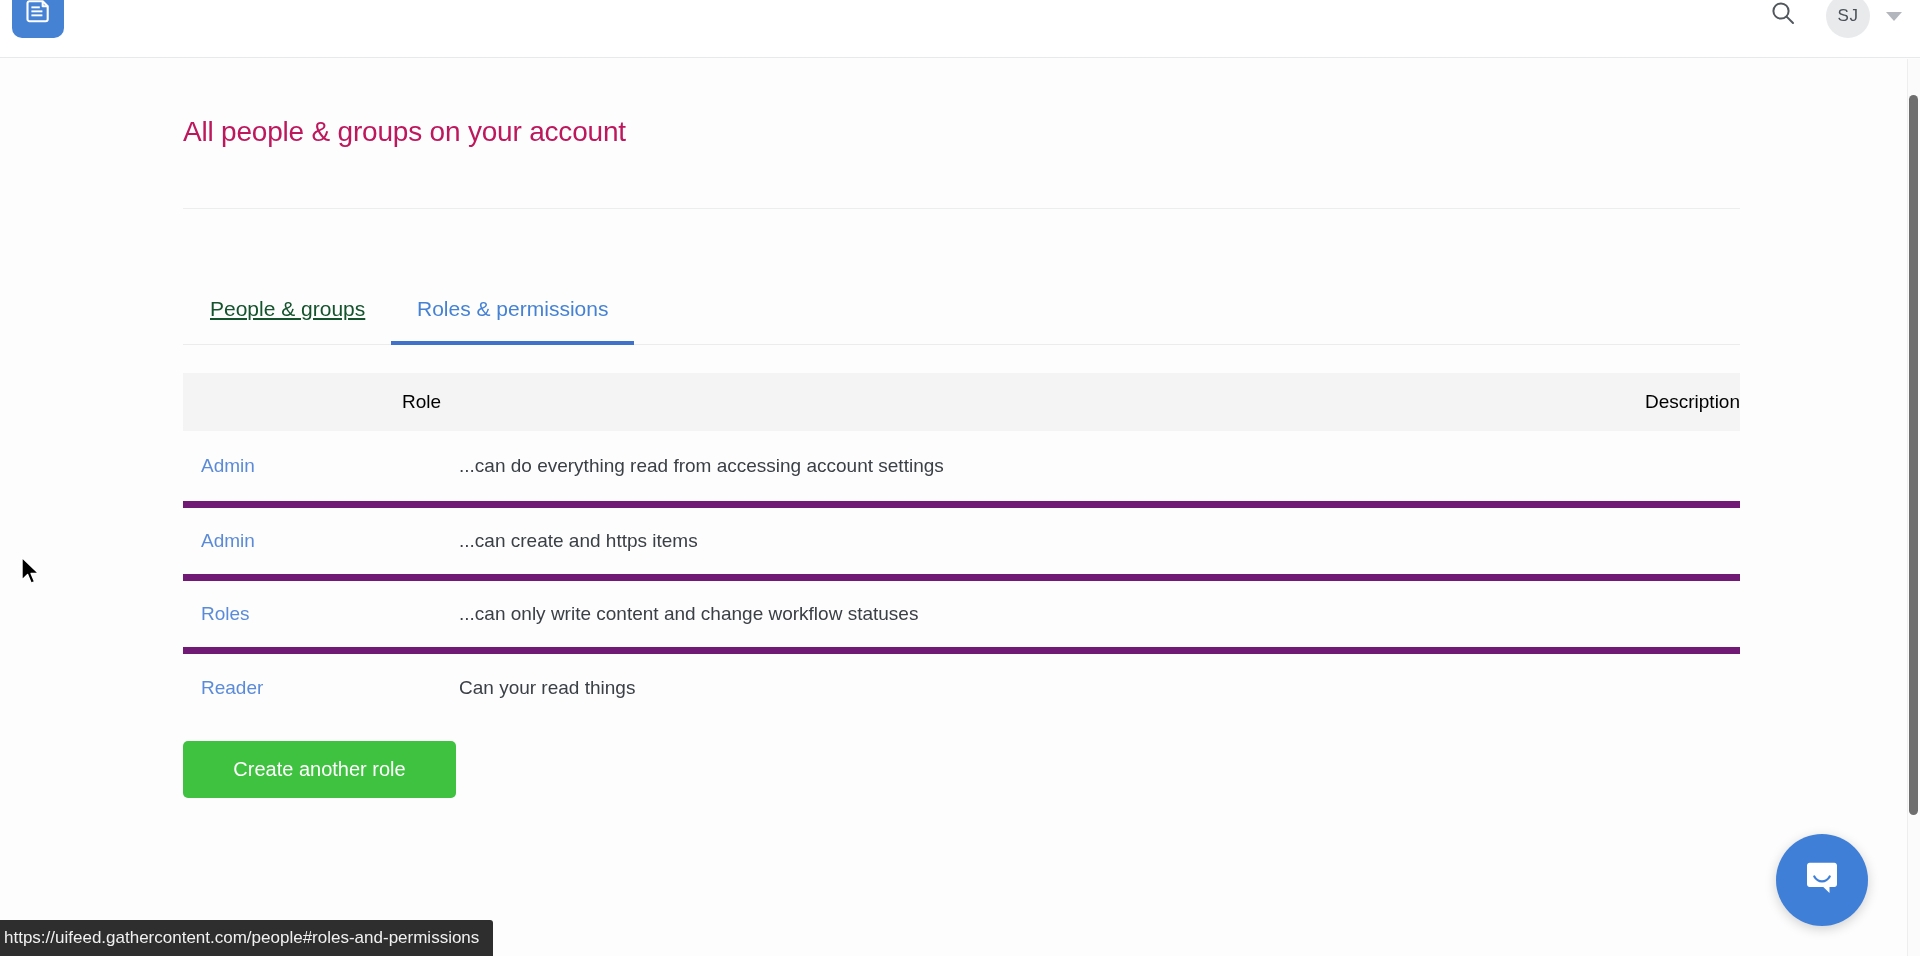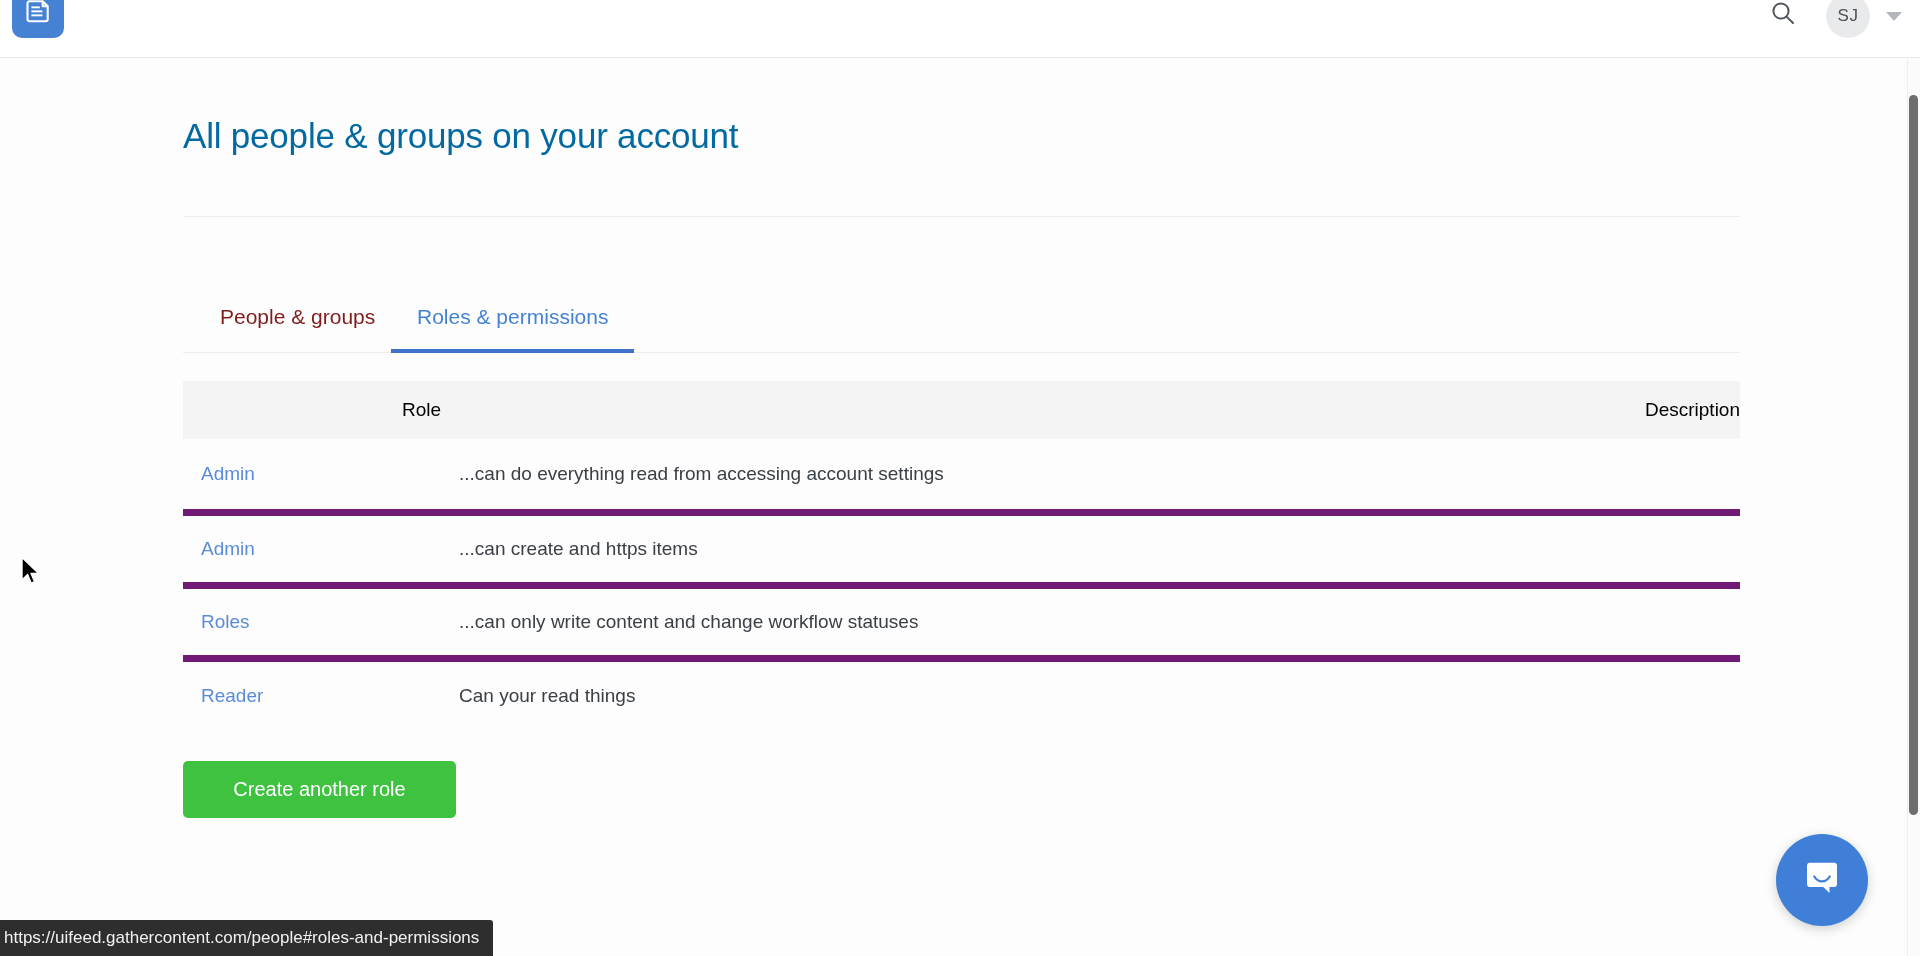--- a/index.html
+++ b/index.html
@@ -99,23 +99,23 @@
 
   .content {
     position: absolute;
     left: 183px;
     top: 0;
     width: 1557px;
   }
 
   .page-title {
     margin-top: 57px;
-    font-size: 35px;
+    font-size: 28px;
     font-weight: 400;
-    color: #0369a1;
+    color: #be185d;
     letter-spacing: -0.2px;
   }
 
   .title-divider {
     margin-top: 60px;
     height: 1px;
     background: #eceded;
     width: 1557px;
   }
 
@@ -136,21 +136,21 @@
   .tab {
     position: absolute;
     bottom: 0;
     height: 72px;
     display: flex;
     align-items: center;
     font-size: 21px;
     cursor: pointer;
     padding: 0 26px;
   }
-  .tab-people { left: 11px; color: #7f1d1d; }
+  .tab-people { left: 1px; color: #14532d; text-decoration: underline; }
   .tab-roles { left: 208px; color: #4682d4; }
   .tab-roles .tab-underline {
     position: absolute;
     left: 0; bottom: 0;
     width: 100%;
     height: 4px;
     background: #3f72c8;
   }
 
   
@@ -180,21 +180,21 @@
   }
   .roles-table tr:last-child td { border-bottom: none; }
   .role-link {
     color: #5b8bd8;
     text-decoration: none;
     cursor: pointer;
   }
 
   
   .create-btn {
-    margin-top: 30px;
+    margin-top: 18px;
     width: 273px;
     height: 57px;
     background: #3fc240;
     border: none;
     border-radius: 5px;
     color: #ffffff;
     font-size: 20px;
     font-family: "Liberation Sans", sans-serif;
     cursor: pointer;
     display: flex;

